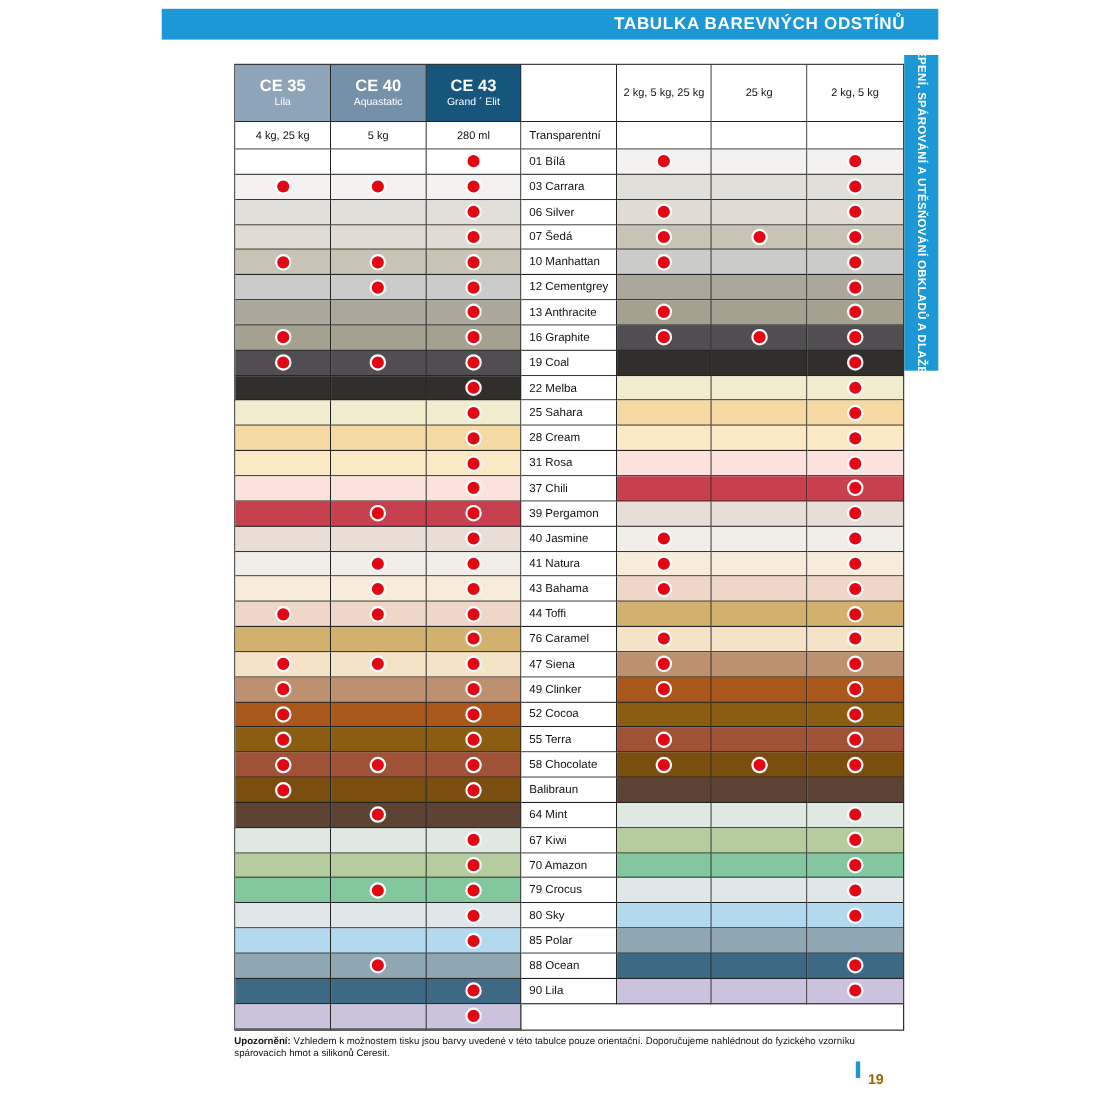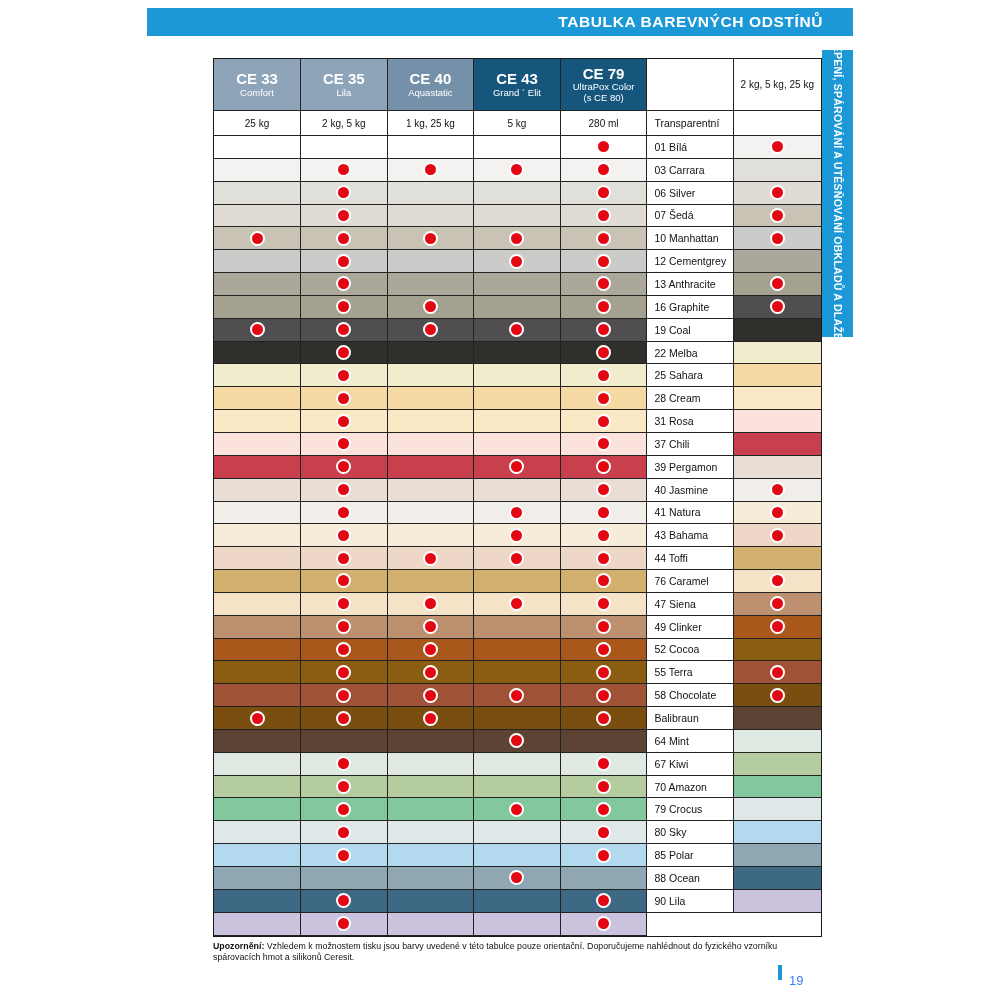--- a/index.html
+++ b/index.html
@@ -59,60 +59,51 @@
     position:absolute;left:213px;top:941px;width:612px;
     font-size:8.8px;line-height:1.25;color:#111;
   }
   .note b{font-weight:bold;}
   
   .page-num{
     position:absolute;left:778px;top:963px;height:18px;
     display:flex;align-items:center;gap:7px;
   }
   .page-num .bar{width:4px;height:15px;}
-  .page-num span{font-size:13px;font-weight:normal;color:#3b82f6;margin-top:16px;}
+  .page-num span{font-size:13px;font-weight:bold;color:#a16207;margin-top:16px;}
 </style>
 </head>
 <body>
 
 <div class="top-banner" style="background: rgb(27, 152, 213);">
   <span>TABULKA BAREVNÝCH ODSTÍNŮ</span>
 </div>
 
 <div class="side-tab" style="background: rgb(27, 152, 213);">
   <span>LEPENÍ, SPÁROVÁNÍ A UTĚSŇOVÁNÍ OBKLADŮ A DLAŽBY</span>
 </div>
 
 <div class="color-table" id="color-table">
     <div class="cell hdr-prod" style="background: rgb(142, 165, 185);">
-      <div class="hdr-code">CE 33</div>
-      <div class="hdr-name">Comfort</div>
-    </div>
-    <div class="cell hdr-prod" style="background: rgb(142, 165, 185);">
       <div class="hdr-code">CE 35</div>
       <div class="hdr-name">Lila</div>
     </div>
     <div class="cell hdr-prod" style="background: rgb(117, 144, 169);">
       <div class="hdr-code">CE 40</div>
       <div class="hdr-name">Aquastatic</div>
     </div>
     <div class="cell hdr-prod" style="background: rgb(22, 86, 125);">
       <div class="hdr-code">CE 43</div>
       <div class="hdr-name">Grand ´ Elit</div>
-    </div>
-    <div class="cell hdr-prod" style="background: rgb(22, 86, 125);">
-      <div class="hdr-code">CE 79</div>
-      <div class="hdr-name">UltraPox Color</div>
-      <div class="hdr-sub">(s CE 80)</div>
     </div>
     <div class="cell size-cell"></div>
     <div class="cell size-cell">2 kg, 5 kg, 25 kg</div>
     <div class="cell size-cell">25 kg</div>
     <div class="cell size-cell">2 kg, 5 kg</div>
-    <div class="cell size-cell">1 kg, 25 kg</div>
+    <div class="cell size-cell">4 kg, 25 kg</div>
     <div class="cell size-cell">5 kg</div>
     <div class="cell size-cell">280 ml</div>
     <div class="cell label-cell">Transparentní</div>
     <div class="cell " style="background: rgb(255, 255, 255);"></div>
     <div class="cell " style="background: rgb(255, 255, 255);"></div>
     <div class="cell " style="background: rgb(255, 255, 255);"></div>
     <div class="cell " style="background: rgb(255, 255, 255);"></div>
     <div class="cell " style="background: rgb(255, 255, 255);"></div>
     <div class="cell " style="background: rgb(255, 255, 255);">
       <span class="dot" style="background: rgb(227, 6, 19); border-color: rgb(255, 255, 255);"></span>

